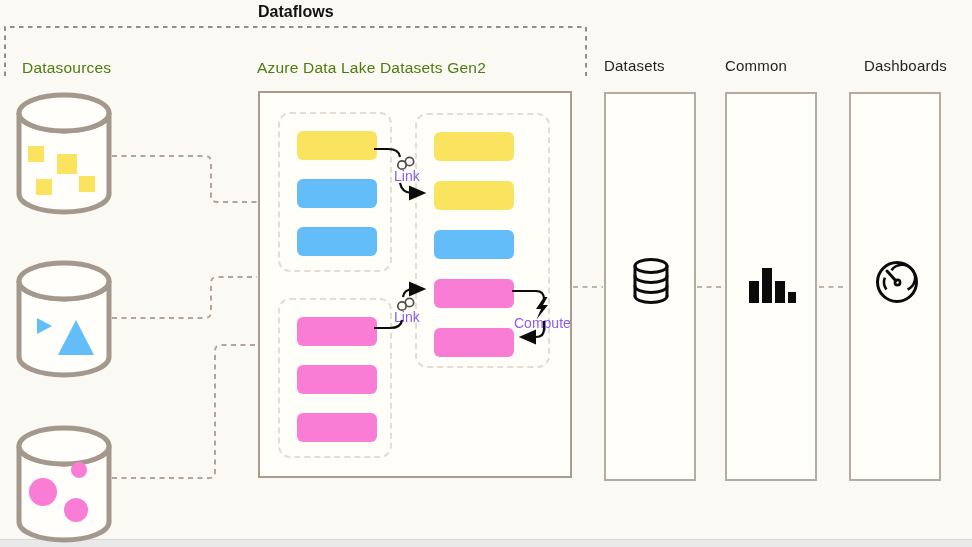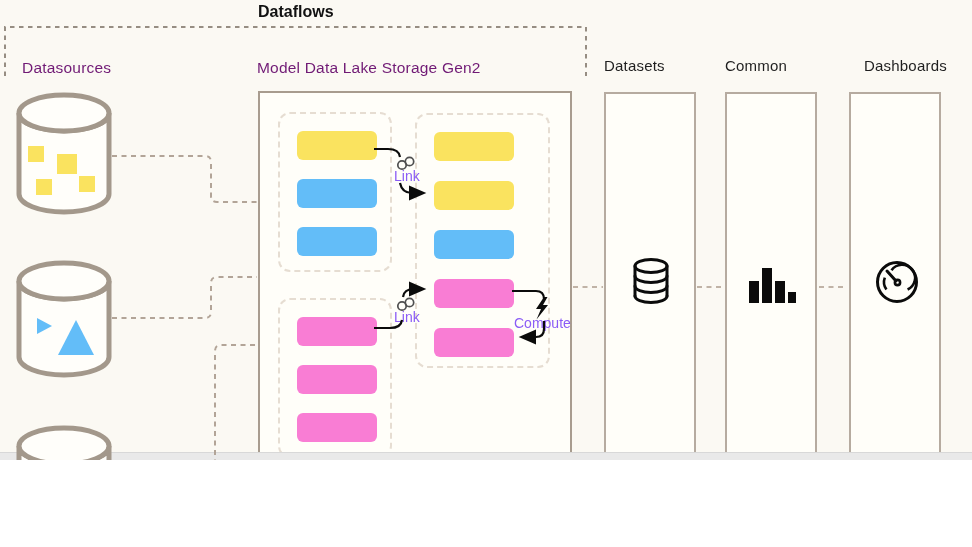--- a/index.html
+++ b/index.html
@@ -1,28 +1,28 @@
 <!DOCTYPE html>
 <html><head>
 <meta charset="utf-8">
 <style>
   html,body{margin:0;padding:0;}
   .canvas{
     position:relative;
-    width:972px;height:460px;
+    width:972px;height:547px;
     background:#FBF9F3;
     font-family:"Liberation Sans", sans-serif;
     overflow:hidden;
   }
   .abs{position:absolute;}
   .title{
     font-size:16px;font-weight:700;color:#111;
   }
   .tan-label{
-    font-size:15.5px;color:#701a75;letter-spacing:.2px;
+    font-size:15.5px;color:#4d7c0f;letter-spacing:.2px;
   }
   .dark-label{
     font-size:15px;color:#1f1f1f;letter-spacing:.2px;
   }
   .big-box{
     background:#FFFEF9;
     border:2px solid #A89C8F;
     box-sizing:border-box;
   }
   .col-box{
@@ -59,21 +59,21 @@
 </style>
 </head>
 <body>
 
 <div class="canvas">
 
   <div class="abs title" style="left:258px;top:3px;">Dataflows</div>
 
   <div class="abs tan-label" style="left:22px;top:59px;">Datasources</div>
 
-  <div class="abs tan-label" style="left:257px;top:59px;">Model Data Lake Storage Gen2</div>
+  <div class="abs tan-label" style="left:257px;top:59px;">Azure Data Lake Datasets Gen2</div>
 
   <div class="abs dark-label" style="left:604px;top:57px;">Datasets</div>
 
   <div class="abs dark-label" style="left:725px;top:57px;">Common</div>
 
   <div class="abs dark-label" style="left:848px;top:57px;margin-left:16px;">Dashboards</div>
 
   <div class="abs big-box" style="left:258px;top:91px;width:314px;height:387px;"></div>
 
   <div class="abs group g-a" style="left:278px;top:112px;width:114px;height:160px;">

